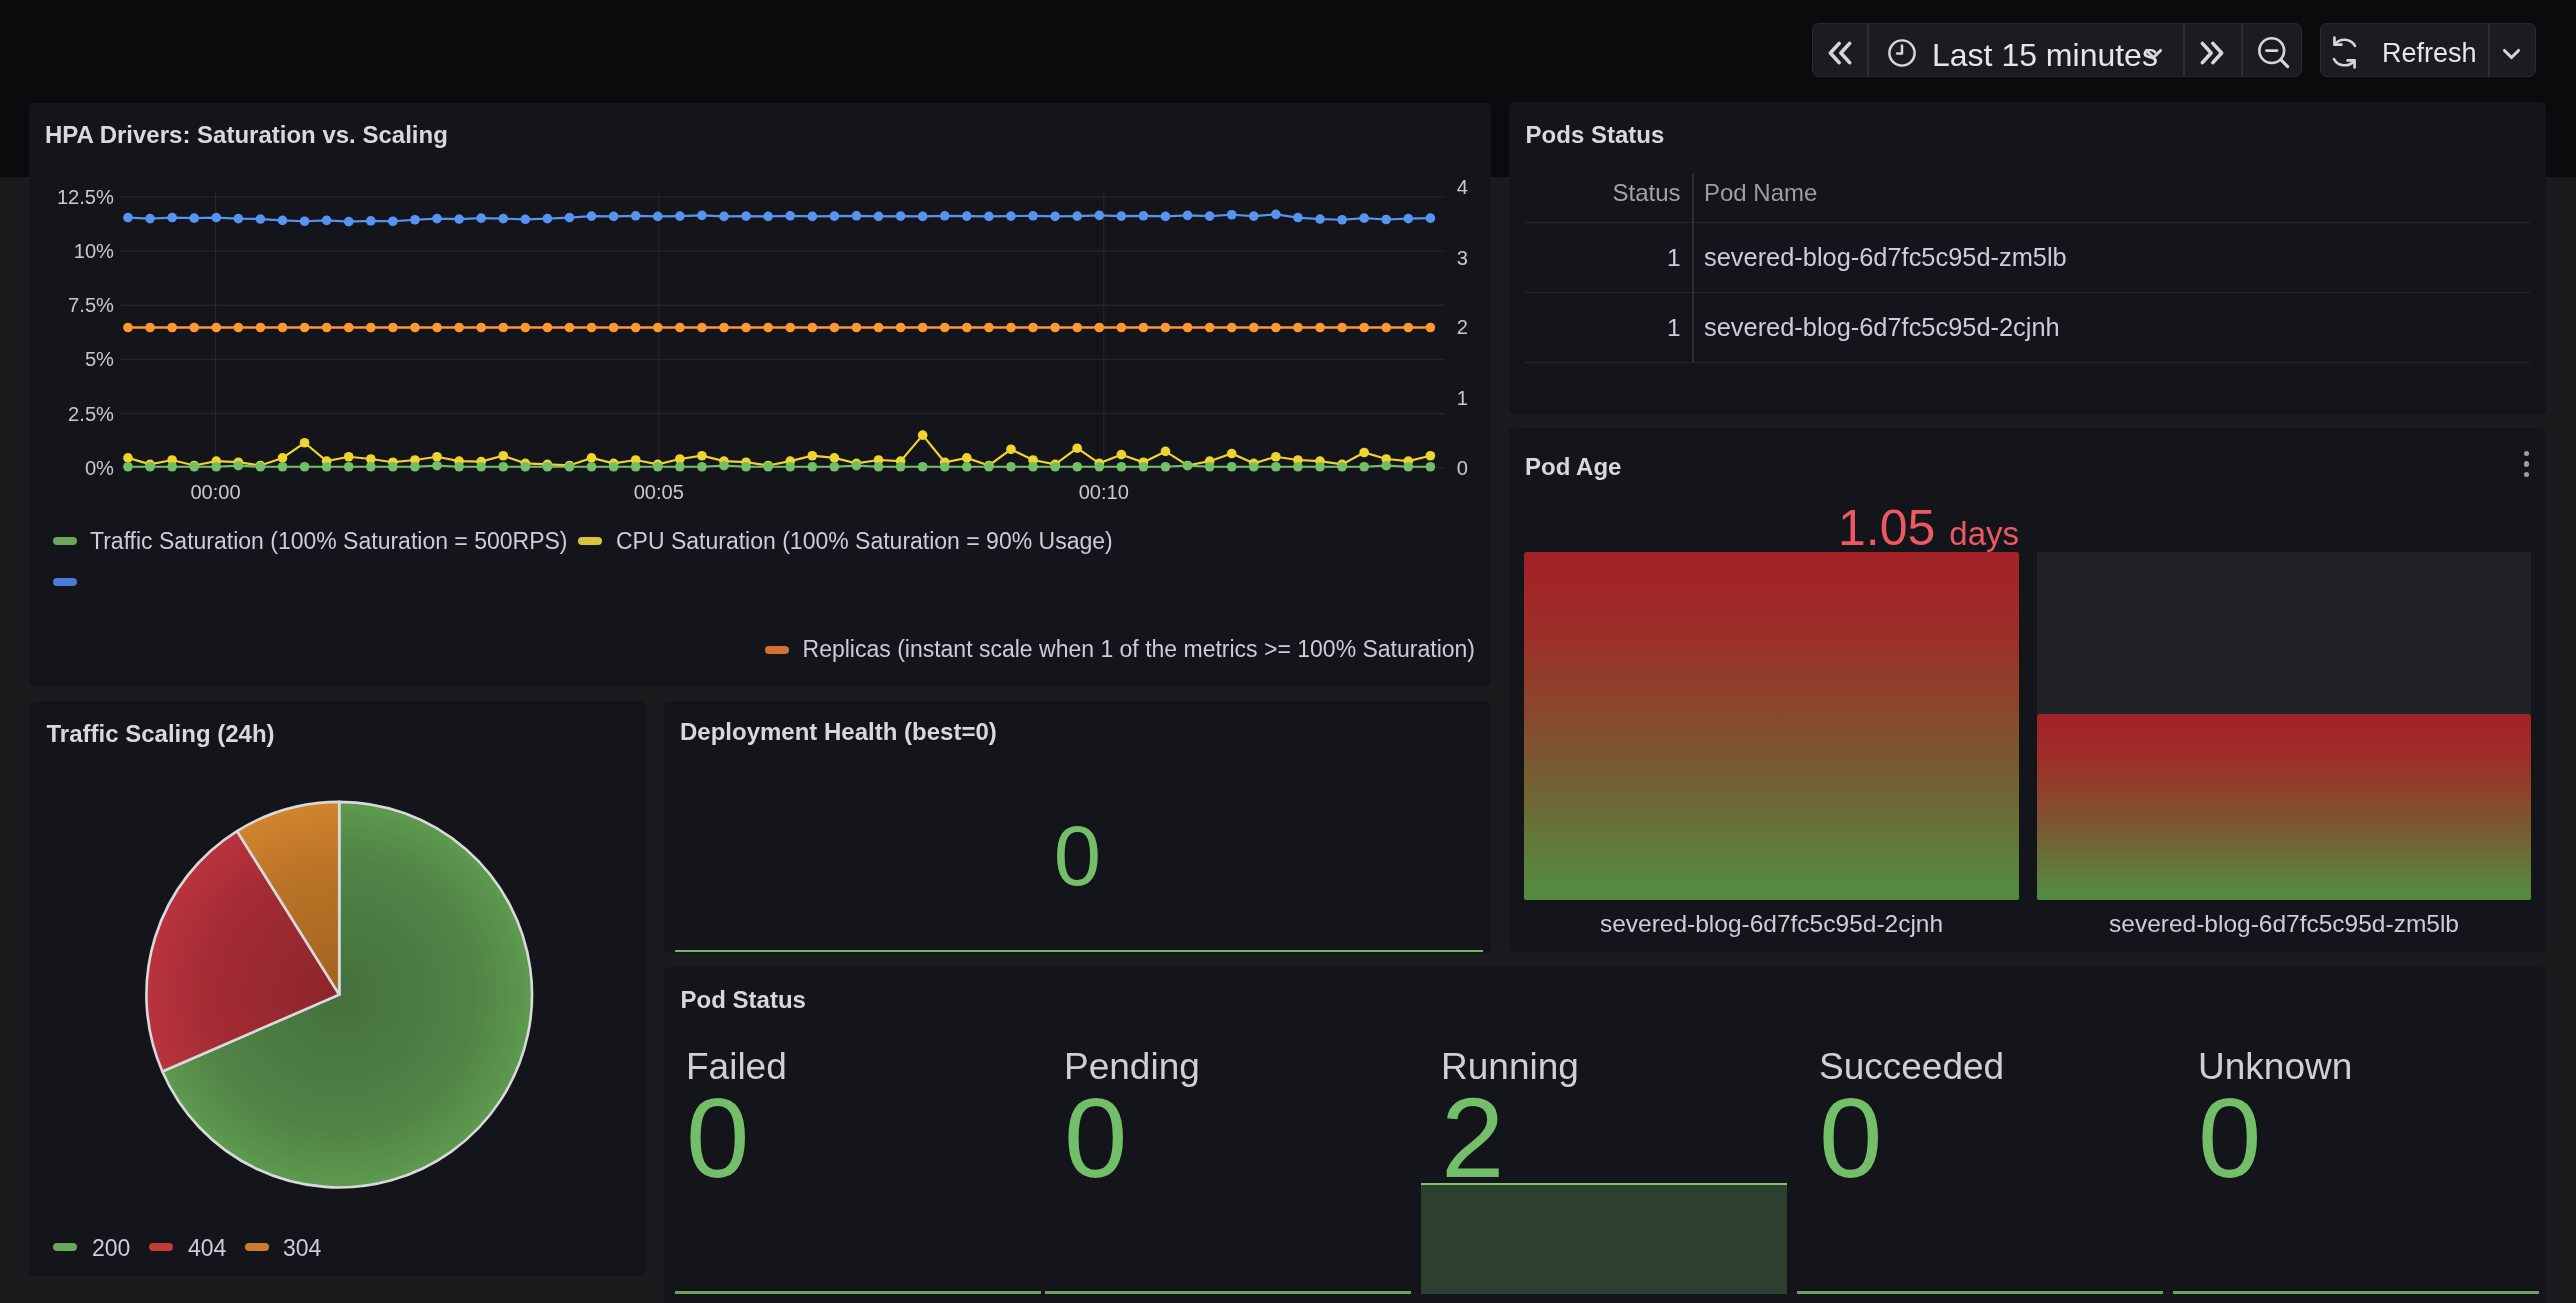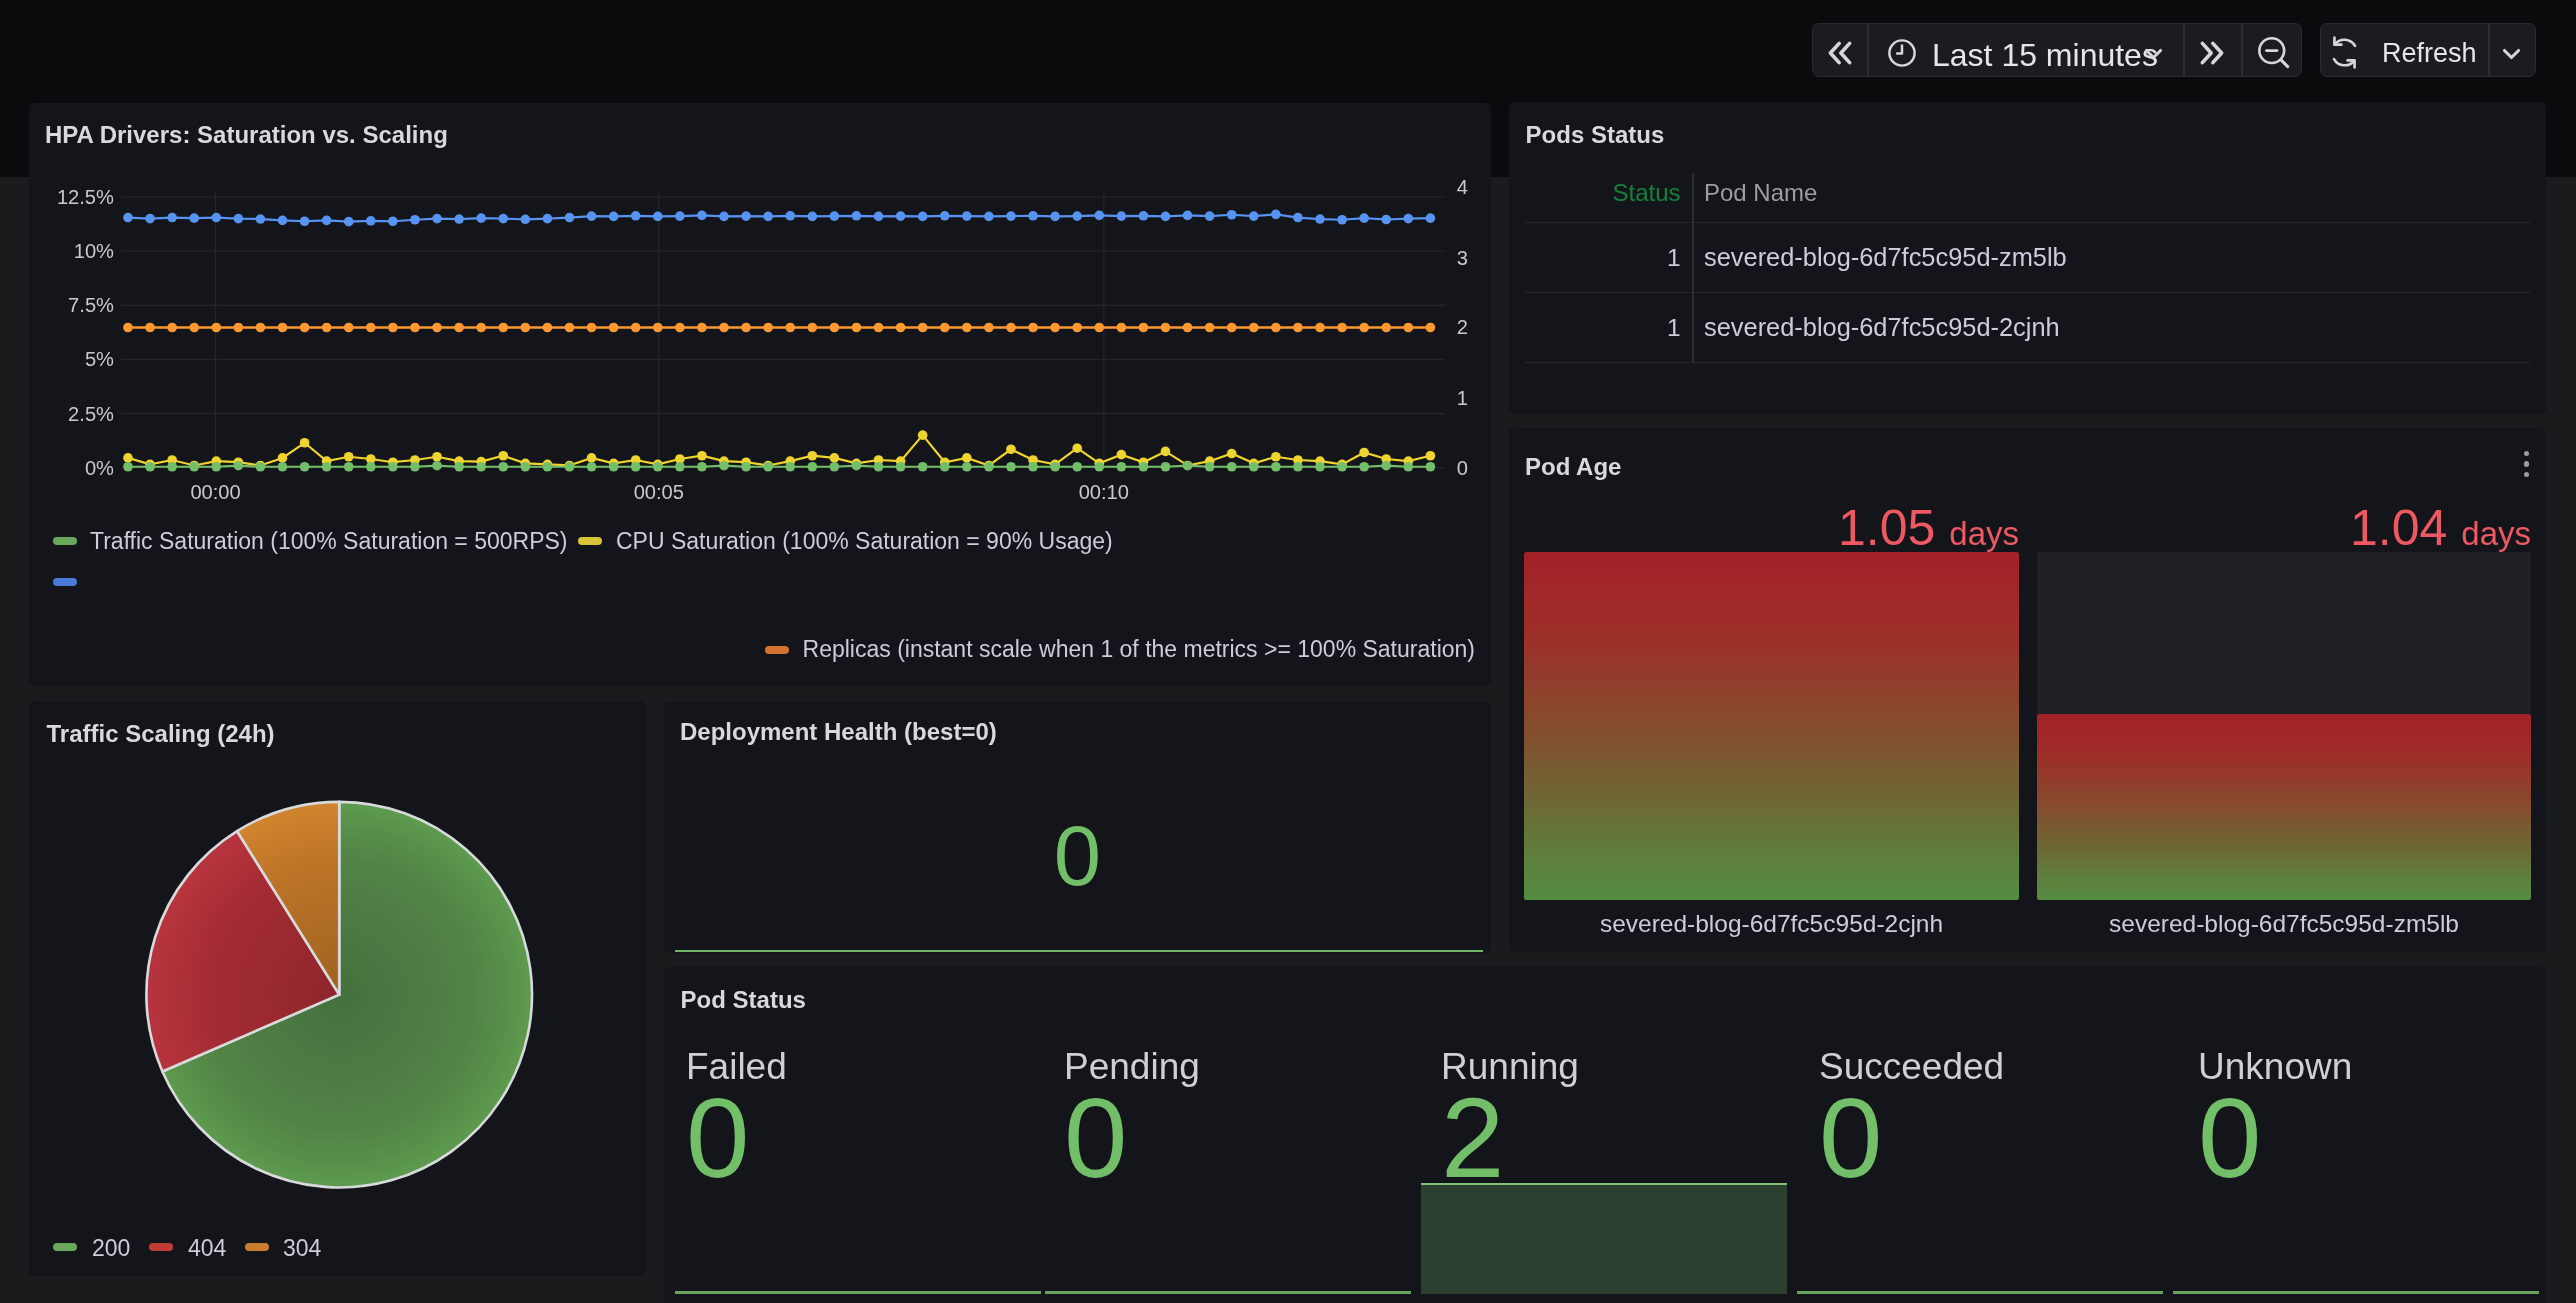--- a/index.html
+++ b/index.html
@@ -339,42 +339,41 @@
     <div style="position:absolute;left:549px;top:434px;width:24px;height:8px;border-radius:4.4px;background:#d9c33a"></div>
     <div class="leg" style="left:587px;top:425px">CPU Saturation (100% Saturation = 90% Usage)</div>
     <div style="position:absolute;left:24px;top:475px;width:24px;height:8px;border-radius:4.4px;background:#4a7bd9"></div>
     <div style="position:absolute;right:16px;top:533px;display:flex;align-items:center">
       <div style="width:24px;height:8px;border-radius:4.4px;background:#d4732f;margin-right:14px"></div>
       <span class="leg" style="position:static">Replicas (instant scale when 1 of the metrics &gt;= 100% Saturation)</span>
     </div>
   </div>
 <div class="panel" style="left:1509px;top:102px;width:1037px;height:312px">
     <div class="ptitle" style="left:16.6px;top:19px">Pods Status</div>
-    <div style="position:absolute;left:0px;top:66px;width:183px;height:49px;line-height:49px;text-align:right;color:#15803d;font-size:24px;padding-right:11.4px">Status</div>
+    <div style="position:absolute;left:0px;top:66px;width:183px;height:49px;line-height:49px;text-align:right;color:#a3a3a3;font-size:24px;padding-right:11.4px">Status</div>
     <div style="position:absolute;left:195px;top:66px;color:#9d9da2;font-size:24px;line-height:49px">Pod Name</div>
     <div style="position:absolute;left:183px;top:71px;width:1.8px;height:189px;background:#2c2e34"></div>
     <div class="trow" style="top:120px"></div>
     <div style="position:absolute;left:0px;top:121px;width:183px;height:69px;line-height:69px;text-align:right;color:#ccccdc;font-size:24.5px;padding-right:11.4px">1</div>
     <div style="position:absolute;left:195px;top:121px;color:#ccccdc;font-size:25.4px;line-height:69px">severed-blog-6d7fc5c95d-zm5lb</div>
     <div class="trow" style="top:190px"></div>
     <div style="position:absolute;left:0px;top:191px;width:183px;height:69px;line-height:69px;text-align:right;color:#ccccdc;font-size:24.5px;padding-right:11.4px">1</div>
     <div style="position:absolute;left:195px;top:191px;color:#ccccdc;font-size:25.4px;line-height:69px">severed-blog-6d7fc5c95d-2cjnh</div>
     <div class="trow" style="top:260px"></div>
   </div>
 <div class="panel" style="left:1509px;top:428px;width:1037px;height:524px">
     <div class="ptitle" style="left:16px;top:24.5px">Pod Age</div>
     <div style="position:absolute;left:1015px;top:23px;width:5.3px;height:26px;display:flex;flex-direction:column;justify-content:space-between">
       <div class="kdot"></div>
       <div class="kdot"></div>
       <div class="kdot"></div>
     </div>
     <div class="gval" style="left:15px;top:75px;width:495px">1.05 <span>days</span></div>
     <div style="position:absolute;left:15px;top:124px;width:495px;height:348px;border-radius:2.6px;background:linear-gradient(180deg,#a32127 0%,#9e2d28 22%,#864c2e 50%,#6d6835 72%,#5c823e 90%,#548c41 100%)"></div>
     <div class="glbl" style="left:15px;top:482px;width:495px">severed-blog-6d7fc5c95d-2cjnh</div>
-    <div class="gval" style="left:528px;top:75px;width:494px">1.04 <span>days</span></div>
     <div style="position:absolute;left:528px;top:124px;width:494px;height:348px;background:#1f2126"></div>
     <div style="position:absolute;left:528px;top:286px;width:494px;height:186px;border-radius:2.6px;background:linear-gradient(180deg,#a32127 0%,#9e2d28 22%,#864c2e 50%,#6d6835 72%,#5c823e 90%,#548c41 100%)"></div>
     <div class="glbl" style="left:528px;top:482px;width:494px">severed-blog-6d7fc5c95d-zm5lb</div>
   </div>
 <div class="panel" style="left:29px;top:701px;width:617px;height:575px">
     <div class="ptitle" style="left:17.5px;top:19px">Traffic Scaling (24h)</div>
     <svg width="617" height="575" viewBox="0 0 704 656" style="position:absolute;left:0;top:0">
 <defs>
 <radialGradient id="gg" cx="354" cy="335" r="220" gradientUnits="userSpaceOnUse">
 <stop offset="0%" stop-color="#45703e"></stop>

